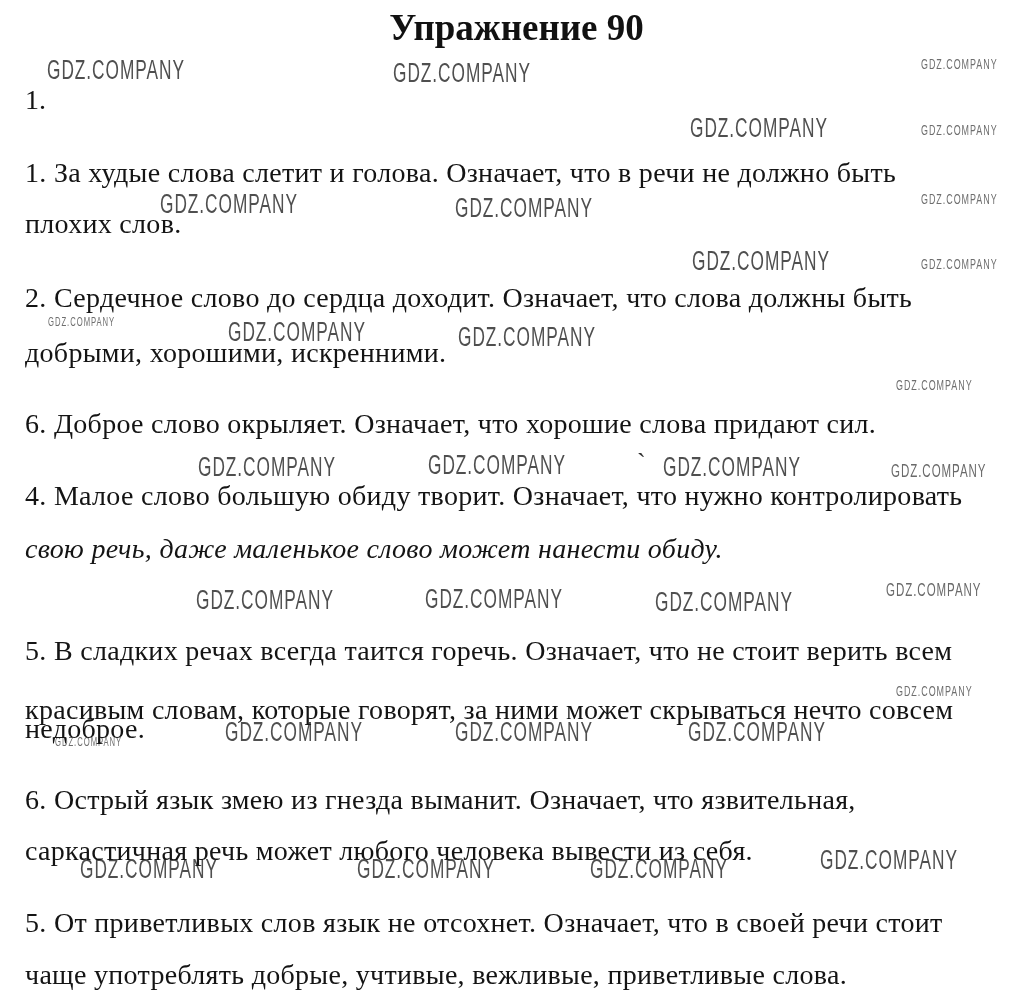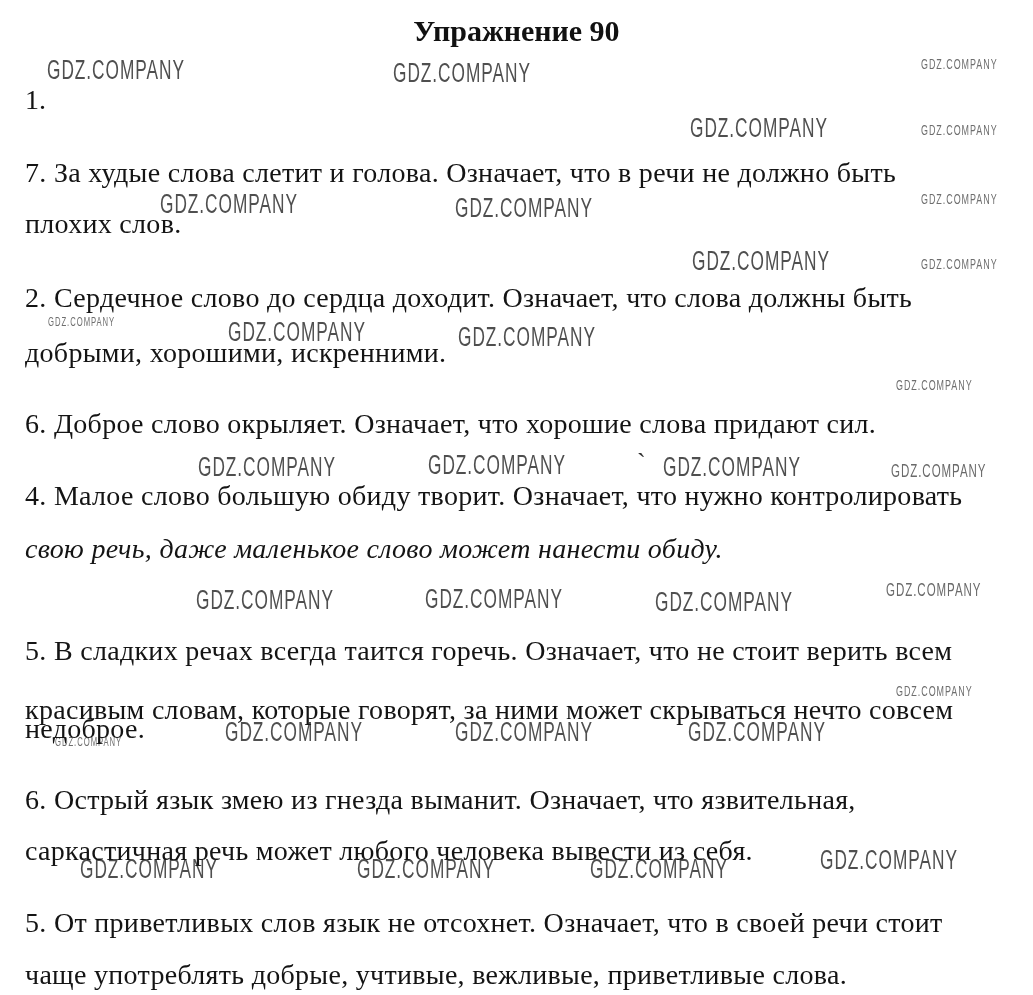--- a/index.html
+++ b/index.html
@@ -15,23 +15,23 @@
     overflow: hidden;
   }
   .title {
     position: absolute;
     left: 0;
     right: 0;
     top: 6px;
     text-align: center;
     font-family: "Liberation Serif", "DejaVu Serif", serif;
     font-weight: bold;
-    font-size: 30px;
+    font-size: 37px;
     color: #111111;
-    margin: 8px;
+    margin: 0;
   }
   .section-num {
     position: absolute;
     left: 25px;
     top: 84px;
     font-family: "Liberation Serif", "DejaVu Serif", serif;
     font-size: 28px;
     color: #141414;
   }
   .line {
@@ -97,21 +97,21 @@
       <div class="wm lg" style="left: 225px; top: 717px;">GDZ.COMPANY</div>
       <div class="wm lg" style="left: 455px; top: 717px;">GDZ.COMPANY</div>
       <div class="wm lg" style="left: 688px; top: 717px;">GDZ.COMPANY</div>
       <div class="wm xs" style="left: 55px; top: 735px;">GDZ.COMPANY</div>
       <div class="wm lg" style="left: 80px; top: 854px;">GDZ.COMPANY</div>
       <div class="wm lg" style="left: 357px; top: 854px;">GDZ.COMPANY</div>
       <div class="wm lg" style="left: 590px; top: 854px;">GDZ.COMPANY</div>
       <div class="wm lg" style="left: 820px; top: 845px;">GDZ.COMPANY</div>
     </div>
   <div id="text-layer">
-      <div class="line" style="top: 157px;">7. За худые слова слетит и голова. Означает, что в речи не должно быть</div>
+      <div class="line" style="top: 157px;">1. За худые слова слетит и голова. Означает, что в речи не должно быть</div>
       <div class="line" style="top: 208px;">плохих слов.</div>
       <div class="line" style="top: 282px; text-align: center;">2. Сердечное слово до сердца доходит. Означает, что слова должны быть</div>
       <div class="line" style="top: 337px;">добрыми, хорошими, искренними.</div>
       <div class="line" style="top: 408px;">6. Доброе слово окрыляет. Означает, что хорошие слова придают сил.</div>
       <div class="line" style="top: 480px;">4. Малое слово большую обиду творит. Означает, что нужно контролировать</div>
       <div class="line" style="top: 533px; font-style: italic;">свою речь, даже маленькое слово может нанести обиду.</div>
       <div class="line" style="top: 607px; margin-top: 28px;">5. В сладких речах всегда таится горечь. Означает, что не стоит верить всем</div>
       <div class="line" style="top: 658px; margin-top: 36px;">красивым словам, которые говорят, за ними может скрываться нечто совсем</div>
       <div class="line" style="top: 713px;">недоброе.</div>
       <div class="line" style="top: 784px;">6. Острый язык змею из гнезда выманит. Означает, что язвительная,</div>

